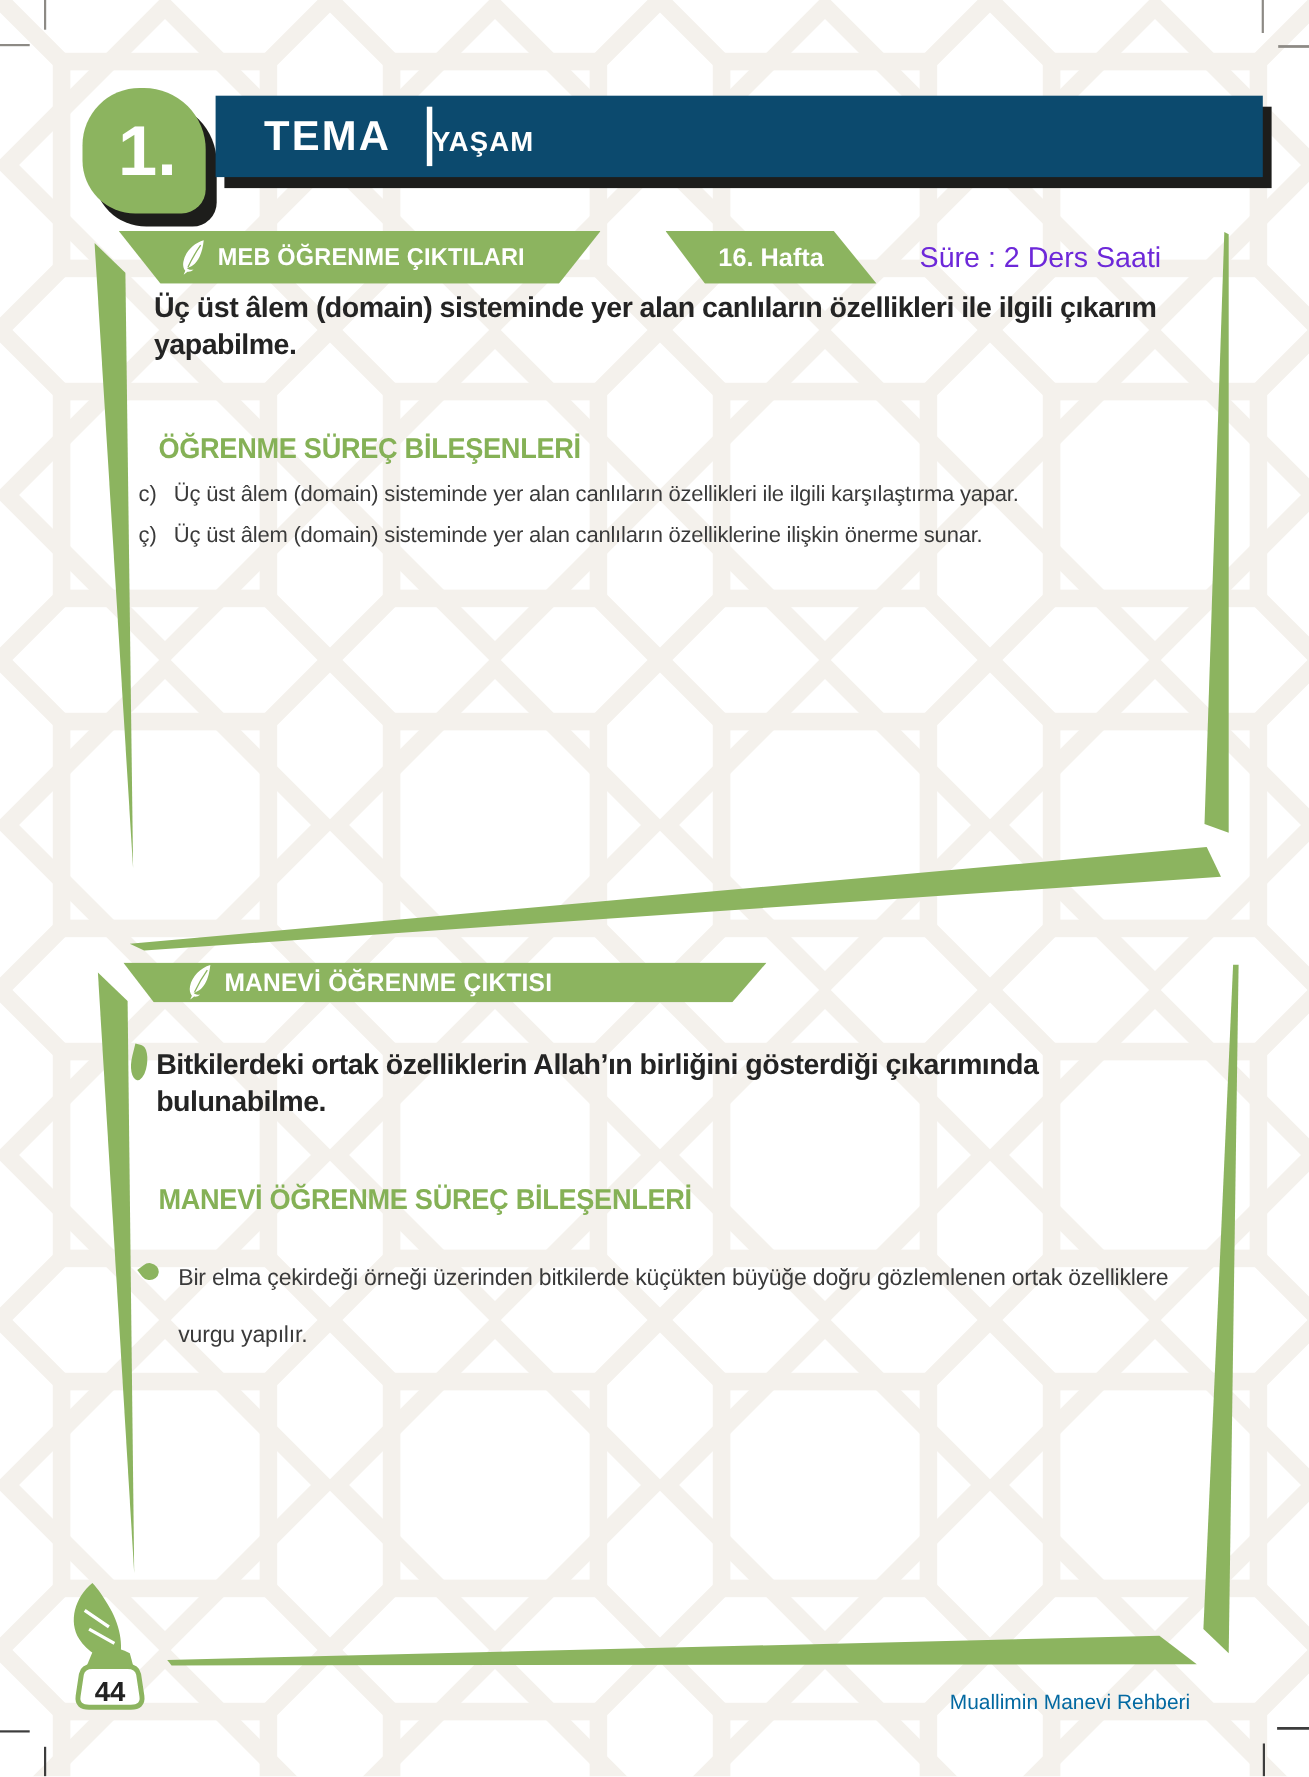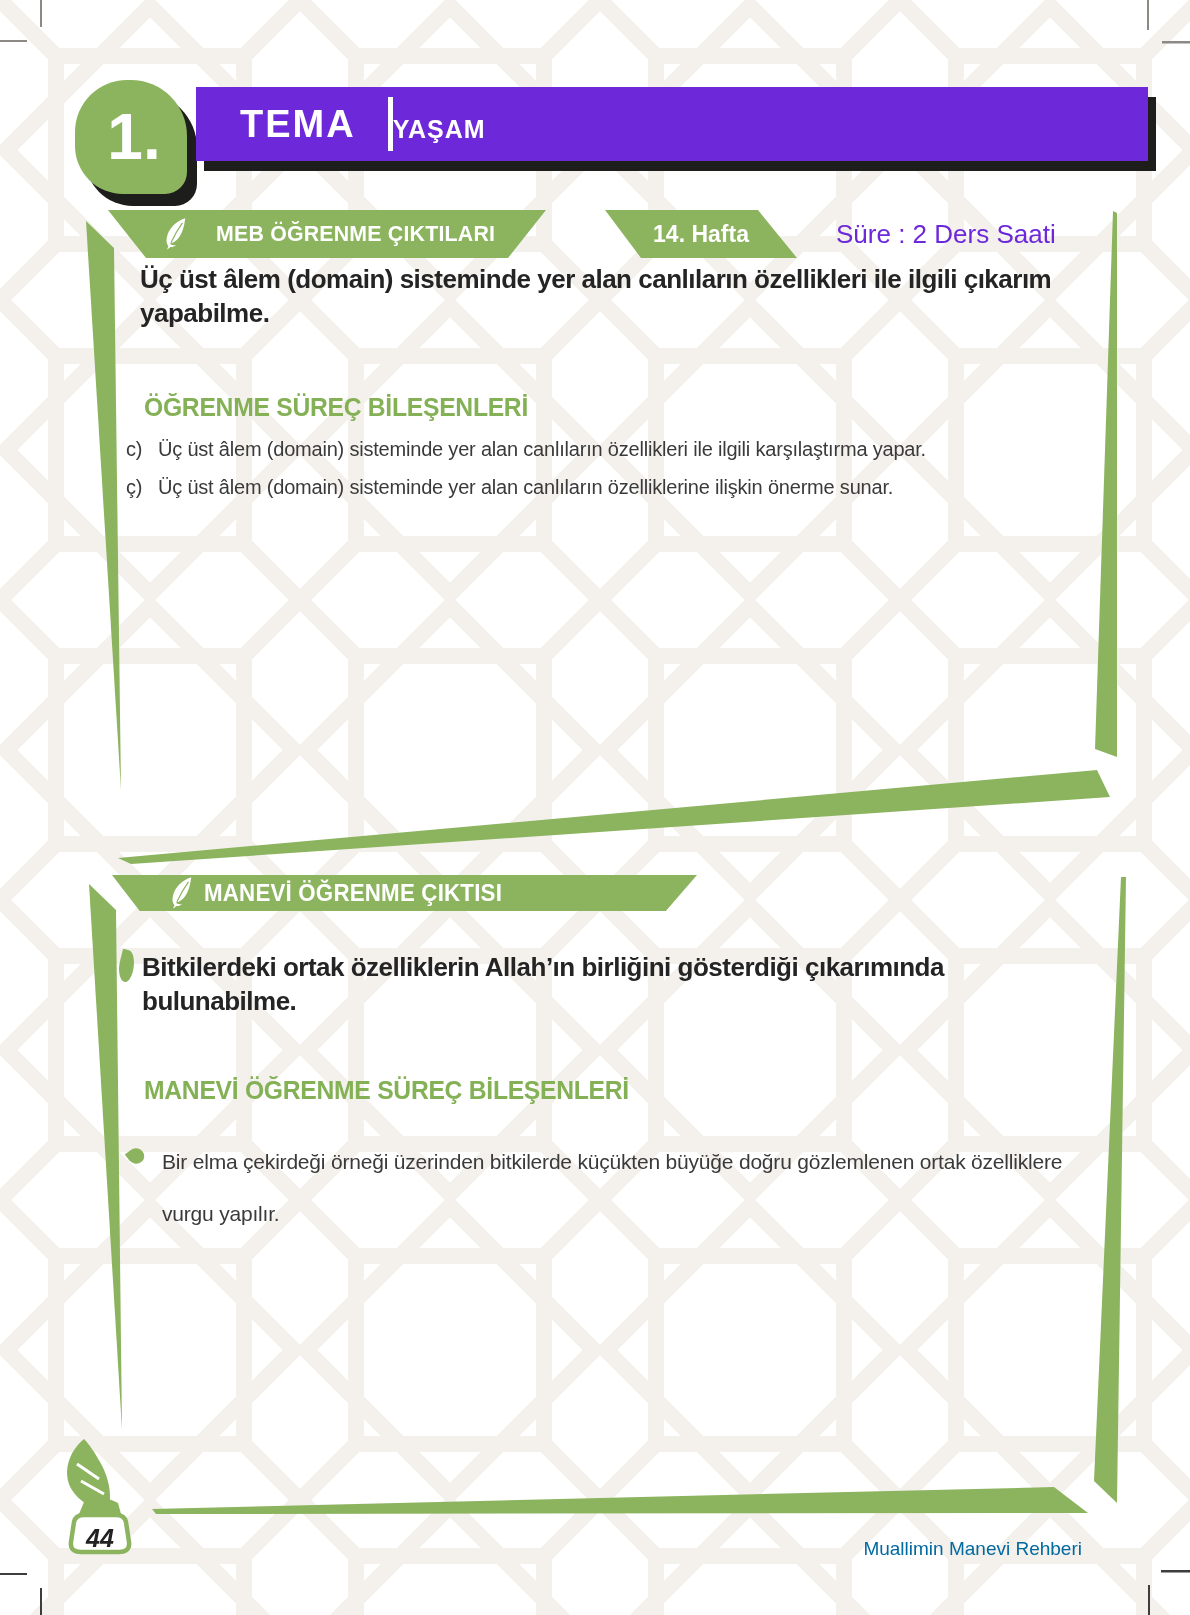--- a/index.html
+++ b/index.html
@@ -17,38 +17,38 @@
     border-radius:52px 56px 22px 48px;transform:translate(10px,12px);z-index:2;
   }
   .badge{
     left:75px;top:80px;width:112px;height:114px;background:#8CB45F;
     border-radius:52px 56px 22px 48px;z-index:3;
     display:flex;align-items:center;justify-content:center;
     color:#fff;font-size:64px;font-weight:800;padding-left:6px;box-sizing:border-box;
   }
   .temabar-shadow{left:204px;top:97px;width:952px;height:74px;background:#1d1d1b;z-index:1;}
   .temabar{
-    left:196px;top:87px;width:952px;height:74px;background:#6d28d9;z-index:2;
+    left:196px;top:87px;width:952px;height:74px;background:#0c4a6e;z-index:2;
     display:flex;align-items:center;color:#fff;
   }
   .temabar .tema{font-size:38px;font-weight:800;letter-spacing:2px;margin-left:44px;}
   .temabar .divider{width:5px;height:54px;background:#fff;margin-left:32px;}
   .temabar .yasam{font-size:25px;font-weight:700;letter-spacing:1px;margin-top:10px;}
 
   
   .banner{
     background:#8CB45F;color:#fff;z-index:3;
     display:flex;align-items:center;
     font-weight:800;font-size:22px;letter-spacing:.2px;
   }
   .banner .lbl{transform:scaleX(.97);transform-origin:left center;white-space:nowrap;}
   .banner-meb{
     left:96px;top:210px;width:450px;height:48px;
     clip-path:polygon(12px 0px,450px 0px,412px 48px,50px 48px);
-    padding-left:68px;box-sizing:border-box;gap:28px;
+    padding-left:68px;box-sizing:border-box;gap:10px;
   }
   .banner-hafta{
     left:605px;top:210px;width:192px;height:48px;background:#8CB45F;z-index:3;
     clip-path:polygon(0px 0px,153px 0px,192px 48px,36px 48px);
     display:flex;align-items:center;justify-content:center;
     color:#fff;font-weight:700;font-size:23px;
   }
   .duration{
     left:836px;top:219px;width:300px;z-index:3;
     font-size:26px;color:#6d28d9;
@@ -82,21 +82,21 @@
   .bullet-list{left:126px;top:1136px;width:960px;z-index:3;color:#3a3a3a;font-size:21px;letter-spacing:-.2px;}
   .bullet-item{position:relative;padding-left:36px;line-height:52px;}
   .bullet-item .leaf{
     position:absolute;left:2px;top:12px;width:16px;height:16px;background:#8CB45F;
     border-radius:0 60% 50% 60%;transform:rotate(-38deg);
   }
 
   
   .page-num{
     left:77px;top:1524px;width:46px;z-index:4;text-align:center;
-    font-size:25px;font-weight:800;color:#222;font-style:italic;
+    font-size:25px;font-weight:800;color:#222;
   }
   .book-title{
     left:632px;top:1538px;width:450px;z-index:3;text-align:right;
     font-size:19px;color:#0369a1;
   }
 </style>
 </head>
 <body>
 
 <svg class="layer" width="1190" height="1615" aria-hidden="true">
@@ -158,21 +158,21 @@
 </div>
 
 <div class="abs banner banner-meb">
   <svg width="24" height="34" viewBox="0 0 26 36" aria-hidden="true">
     <path fill="#ffffff" d="M23 1C13 4 5 12 3 22c-.8 4 0 7 1.8 9.2L3.2 35l3.8-2.9C9 32.4 11 31.8 13 30c-3.8.6-5.5-.2-6.6-1.6C14.5 26.5 21 19 23 1Z"></path>
     <path stroke="#8CB45F" stroke-width="1.3" fill="none" d="M7.5 27.5 C11 20 15 13 20 6"></path>
   </svg>
   <span class="lbl">MEB ÖĞRENME ÇIKTILARI</span>
 </div>
 <div class="abs banner-hafta">
-  <span>14. Hafta</span>
+  <span>16. Hafta</span>
 </div>
 <div class="abs duration">Süre : 2 Ders Saati</div>
 
 <div class="abs outcome outcome-1">Üç üst âlem (domain) sisteminde yer alan canlıların özellikleri ile ilgili çıkarım yapabilme.</div>
 <div class="abs sec-heading heading-1">ÖĞRENME SÜREÇ BİLEŞENLERİ</div>
 <div class="abs lettered-list">
   <div class="row">
     <span class="mk">c)</span>
     <span>Üç üst âlem (domain) sisteminde yer alan canlıların özellikleri ile ilgili karşılaştırma yapar.</span>
   </div>

